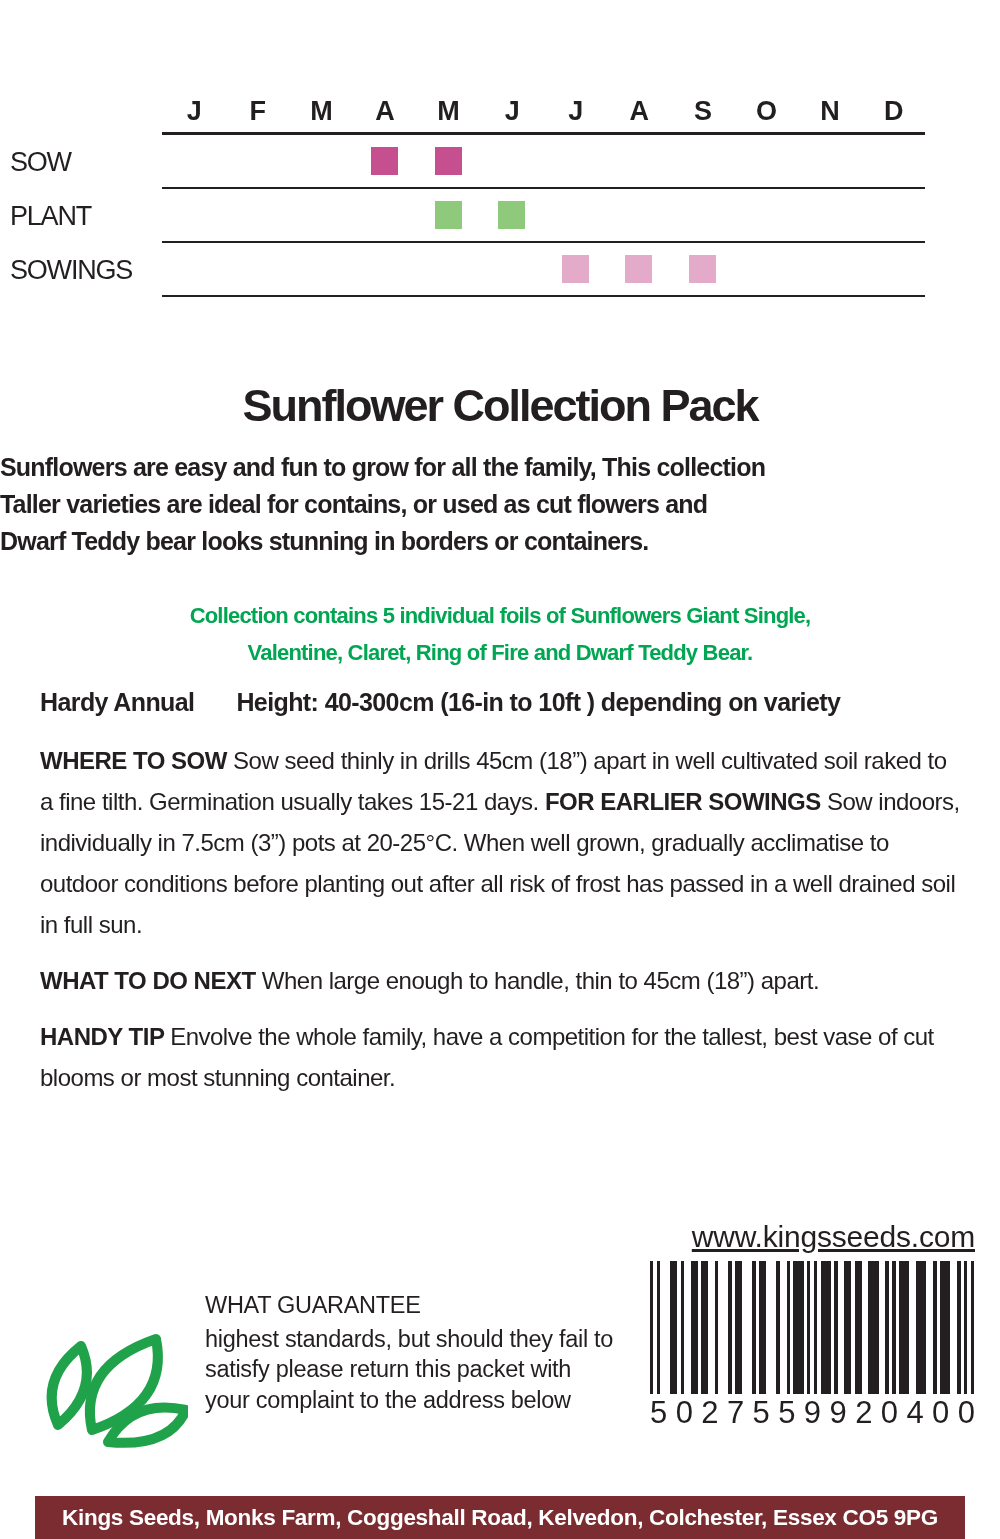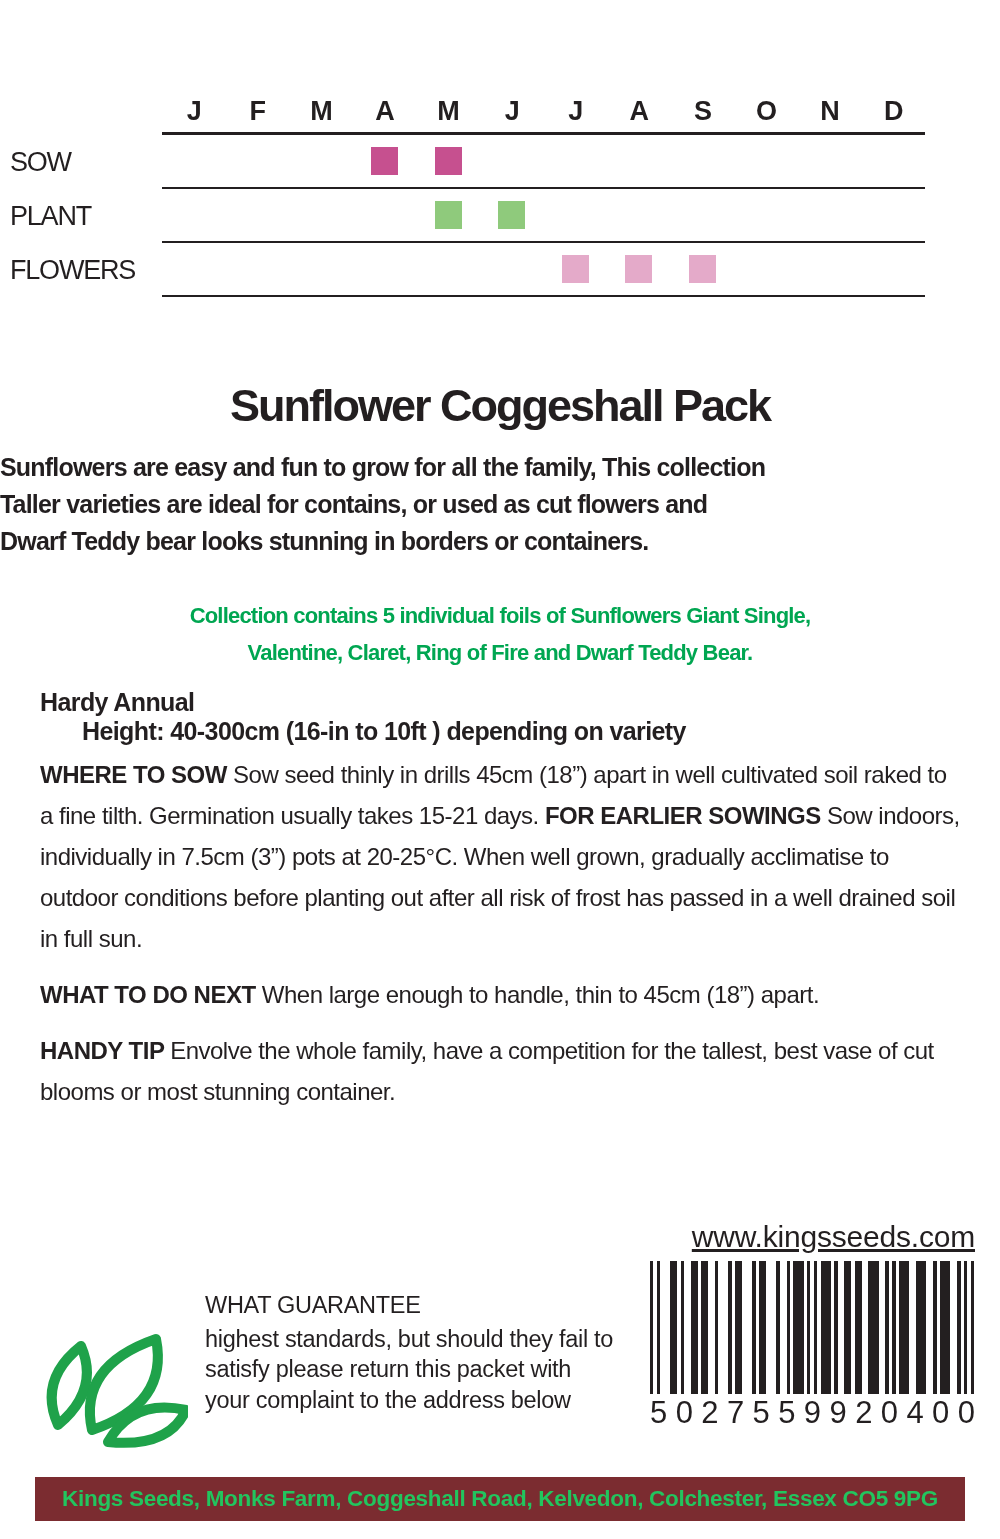--- a/index.html
+++ b/index.html
@@ -37,26 +37,26 @@
     text-align:left; font-weight:bold; font-size:25px;
     line-height:37px; letter-spacing:-0.8px;
   }
   .collection-note {
     position:absolute; top:597px; left:0; width:100%;
     text-align:center; font-weight:bold; font-size:22px;
     line-height:37px; letter-spacing:-0.8px;
   }
   .facts {
     position:absolute; top:688px; left:40px; width:920px;
-    display:flex; font-weight:bold; font-size:25px; letter-spacing:-0.6px;flex-direction:column;
+    display:flex; font-weight:bold; font-size:25px; letter-spacing:-0.6px;
   }
   .facts .facts-height { margin-left:42px; }
 
   
-  .care { position:absolute; top:740px; left:40px; width:922px;margin-top:14px; }
+  .care { position:absolute; top:740px; left:40px; width:922px; }
   .care p { margin:0 0 15px 0; font-size:24px; line-height:41px; letter-spacing:-0.5px; }
   .care b { font-weight:bold; }
 
   
   .website { position:absolute; top:1220px; right:25px; font-size:30px; letter-spacing:-0.2px;text-decoration:underline; }
 
   .barcode { position:absolute; left:650px; top:1261px; width:325px; }
   .barcode-bars { display:flex; height:133px; width:100%; }
   .barcode-bars div { height:100%; }
   .barcode-digits {
@@ -106,30 +106,30 @@
         </div>
     </div>
     <div class="cal-row">
       <div class="cal-label">PLANT</div>
       <div class="cal-track">
           <div class="cal-square" style="grid-column: 5; background: rgb(143, 202, 124);"></div>
           <div class="cal-square" style="grid-column: 6; background: rgb(143, 202, 124);"></div>
         </div>
     </div>
     <div class="cal-row">
-      <div class="cal-label">FLOWERS</div>
+      <div class="cal-label">SOWINGS</div>
       <div class="cal-track">
           <div class="cal-square" style="grid-column: 7; background: rgb(228, 170, 201);"></div>
           <div class="cal-square" style="grid-column: 8; background: rgb(228, 170, 201);"></div>
           <div class="cal-square" style="grid-column: 9; background: rgb(228, 170, 201);"></div>
         </div>
     </div>
   </div>
 
-  <div class="title">Sunflower Coggeshall Pack</div>
+  <div class="title">Sunflower Collection Pack</div>
 
   <div class="desc">
     <div>Sunflowers are easy and fun to grow for all the family, This collection</div>
     <div>Taller varieties are ideal for contains, or used as cut flowers and</div>
     <div>Dwarf Teddy bear looks stunning in borders or containers.</div>
   </div>
 
   <div class="collection-note" style="color: rgb(0, 166, 81);">
     <div>Collection contains 5 individual foils of Sunflowers Giant Single,</div>
     <div>Valentine, Claret, Ring of Fire and Dwarf Teddy Bear.</div>
@@ -237,15 +237,15 @@
   <div class="logo" style="color: rgb(31, 162, 74);">
     <svg width="152" height="130" viewBox="0 0 152 130">
       <g fill="none" stroke="currentColor" stroke-width="10" stroke-linejoin="round">
         <path d="M22,103 Q2,58 45,24 Q64,68 22,103 Z"></path>
         <path d="M56,108 Q42,44 120,17 Q133,82 56,108 Z"></path>
         <path d="M72,120 Q97,76 150,88 Q133,126 72,120 Z"></path>
       </g>
     </svg>
   </div>
 
-  <div class="address-bar" style="background: rgb(123, 44, 48); color: #22c55e;">Kings Seeds, Monks Farm, Coggeshall Road, Kelvedon, Colchester, Essex CO5 9PG</div>
+  <div class="address-bar" style="background: rgb(123, 44, 48); color: #ffffff; margin-top: 19px;">Kings Seeds, Monks Farm, Coggeshall Road, Kelvedon, Colchester, Essex CO5 9PG</div>
 
 </div>
 
 </body></html>

